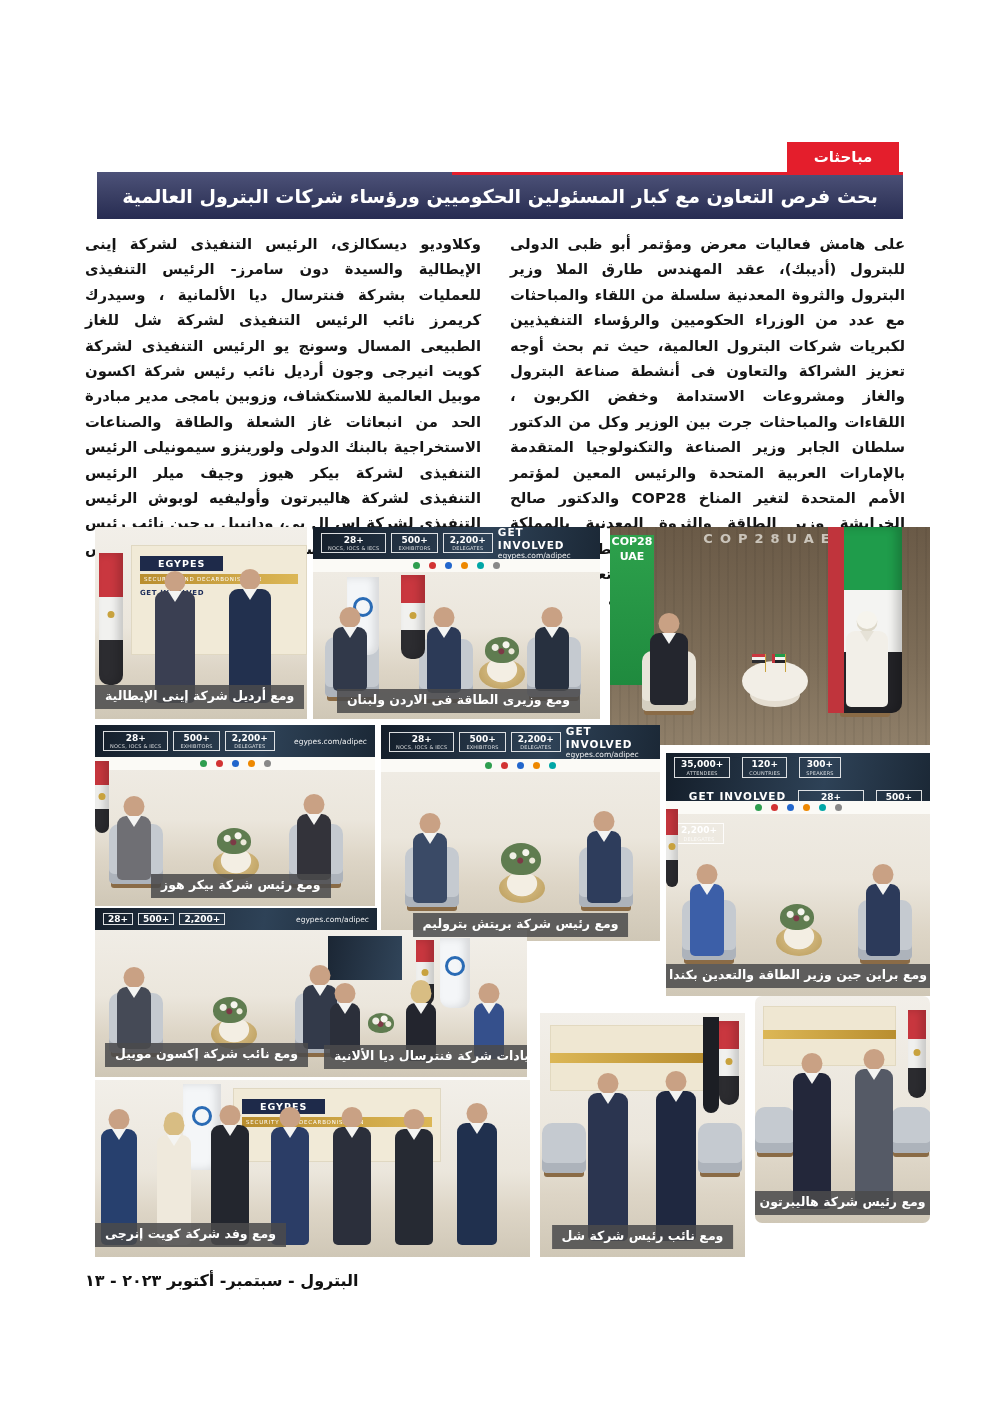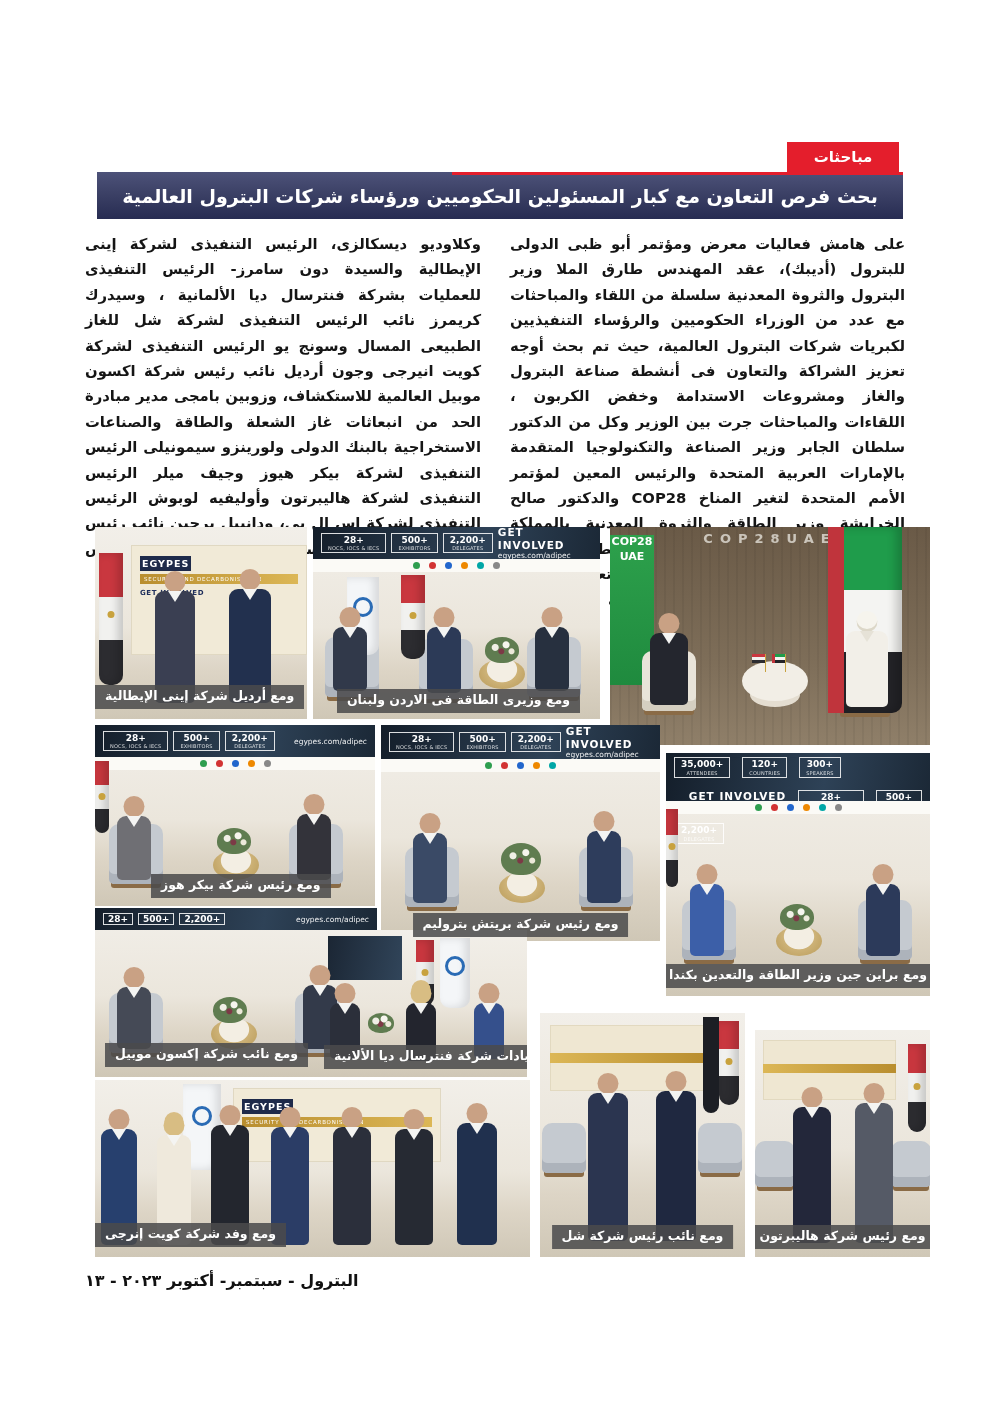--- a/index.html
+++ b/index.html
@@ -63,21 +63,21 @@
   .flblue{position:absolute;z-index:2;background:#f4f6f8;border-radius:0 0 10px 10px;
       box-shadow:inset -5px 0 8px rgba(0,0,0,.12);}
   .flblue::after{content:"";position:absolute;top:26%;left:50%;transform:translateX(-50%);
       width:14px;height:14px;border-radius:50%;border:3px solid #2a6bb5;}
   .fluae{position:absolute;z-index:2;
       background:linear-gradient(180deg,#1f9c4b 0 34%,#f4f4f2 34% 67%,#232327 67%);
       border-radius:0 0 10px 10px;box-shadow:inset -6px 0 10px rgba(0,0,0,.2);}
   .fluae::before{content:"";position:absolute;left:0;top:0;bottom:0;width:22%;background:#c0343c;}
   .board{position:absolute;z-index:1;background:#f1ead7;border:1px solid #e0d8c2;padding:6px 8px;}
   .board .bb{background:#1e2a4a;color:#fff;font-size:9.5px;font-weight:700;letter-spacing:1px;
-      padding:2px 2px;display:inline-block;}
+      padding:2px 18px;display:inline-block;}
   .board .gold{background:linear-gradient(90deg,#b98e2f,#dcb756);color:#fff;font-size:5.5px;
       letter-spacing:.8px;padding:2px 4px;margin-top:3px;}
   .board .cta2{color:#20305c;font-size:7px;font-weight:700;letter-spacing:.6px;margin-top:5px;}
   .uaewall{background:linear-gradient(180deg,#6a5a47,#7d6d58 60%,#8f7f69)!important;}
   .slats{position:absolute;inset:0;z-index:0;
       background:repeating-linear-gradient(90deg,rgba(0,0,0,.10) 0 2px,transparent 2px 9px);opacity:.5;}
   .walltxt{position:absolute;z-index:1;top:4px;left:0;right:0;text-align:center;
       color:rgba(235,232,225,.75);font-weight:700;font-size:13px;letter-spacing:7px;}
   .greensign{position:absolute;z-index:1;left:0;top:8px;width:44px;height:150px;
       background:linear-gradient(180deg,#2da14c,#1f8a3e);color:#fff;font-weight:700;display:flex;
@@ -333,21 +333,21 @@
     <div class="blk" style="left:10px;top:40px;right:40px;height:10px;background:linear-gradient(90deg,#dcb756,#b98e2f);"></div>
     <div class="fleg" style="right:6px;top:8px;height:84px;width:20px;"></div>
     <div class="blk" style="right:26px;top:4px;width:16px;height:96px;background:#1c1e24;border-radius:0 0 8px 8px;"></div>
     <div class="ch" style="left:2px;bottom:84px;width:44px;height:50px;"></div>
     <div class="ch" style="left:158px;bottom:84px;width:44px;height:50px;"></div>
     <i class="fg" style="--s:#2b3550;left:48px;bottom:16px;height:148px;width:40px;"></i>
     <i class="fg" style="--s:#1f2840;left:116px;bottom:16px;height:150px;width:40px;"></i>
     <div class="cap" style="left:50%;transform:translateX(-50%);bottom:8px;margin-top:36px;">ومع نائب رئيس شركة شل</div>
   </div>
 
-  <div class="ph" style="left:755px;top:1030px;width:175px;height:227px;">
+  <div class="ph" style="left:755px;top:996px;width:175px;height:227px;border-radius:7px;">
     <div class="blk" style="left:8px;top:10px;right:34px;height:58px;background:#efe7d2;border:1px solid #e2d9c0;"></div>
     <div class="blk" style="left:8px;top:34px;right:34px;height:9px;background:linear-gradient(90deg,#dcb756,#b98e2f);"></div>
     <div class="fleg" style="right:4px;top:14px;height:88px;width:18px;"></div>
     <div class="ch" style="left:0;bottom:70px;width:40px;height:46px;"></div>
     <div class="ch" style="left:136px;bottom:70px;width:40px;height:46px;"></div>
     <i class="fg" style="--s:#23273a;left:38px;bottom:14px;height:136px;width:38px;"></i>
     <i class="fg" style="--s:#555a66;left:100px;bottom:14px;height:140px;width:38px;"></i>
     <div class="cap" style="left:50%;transform:translateX(-50%);bottom:8px;">ومع رئيس شركة هاليبرتون</div>
   </div>
 

